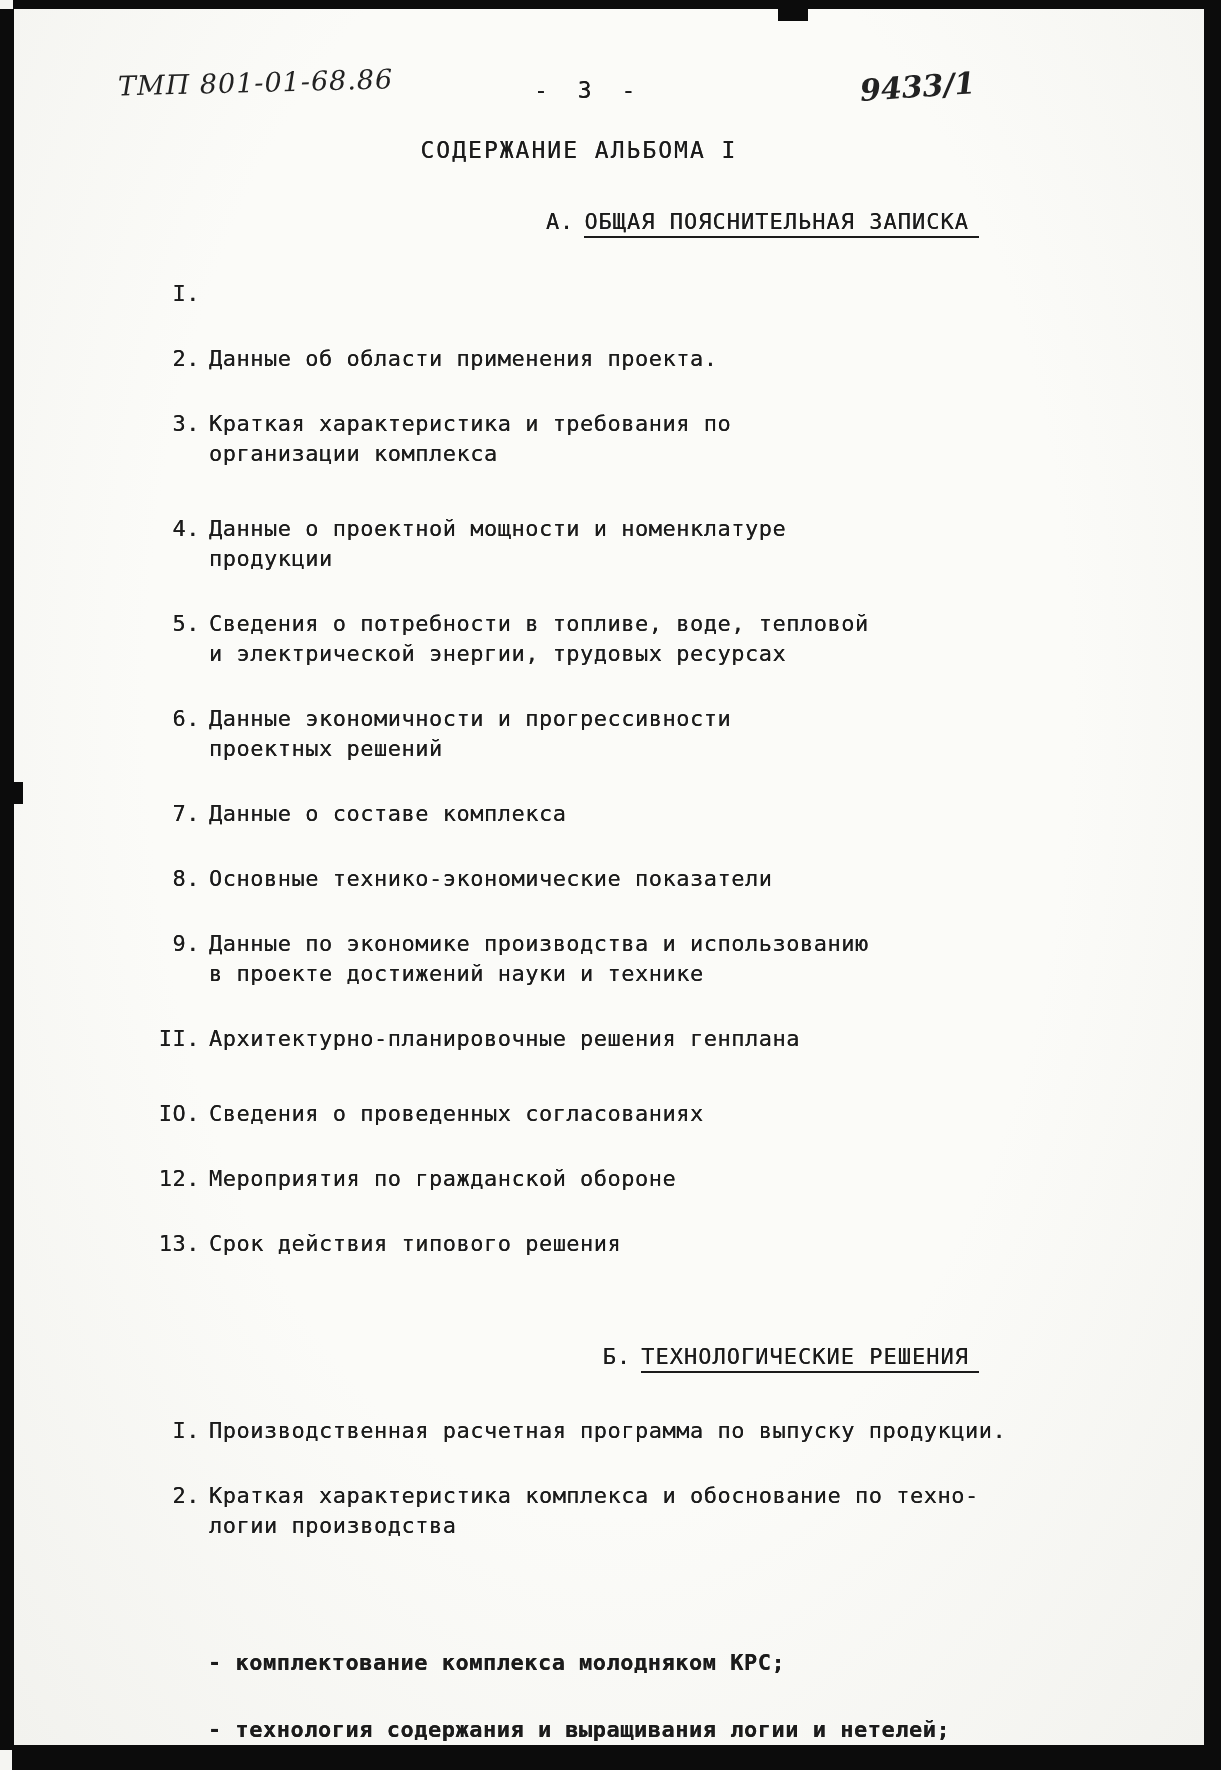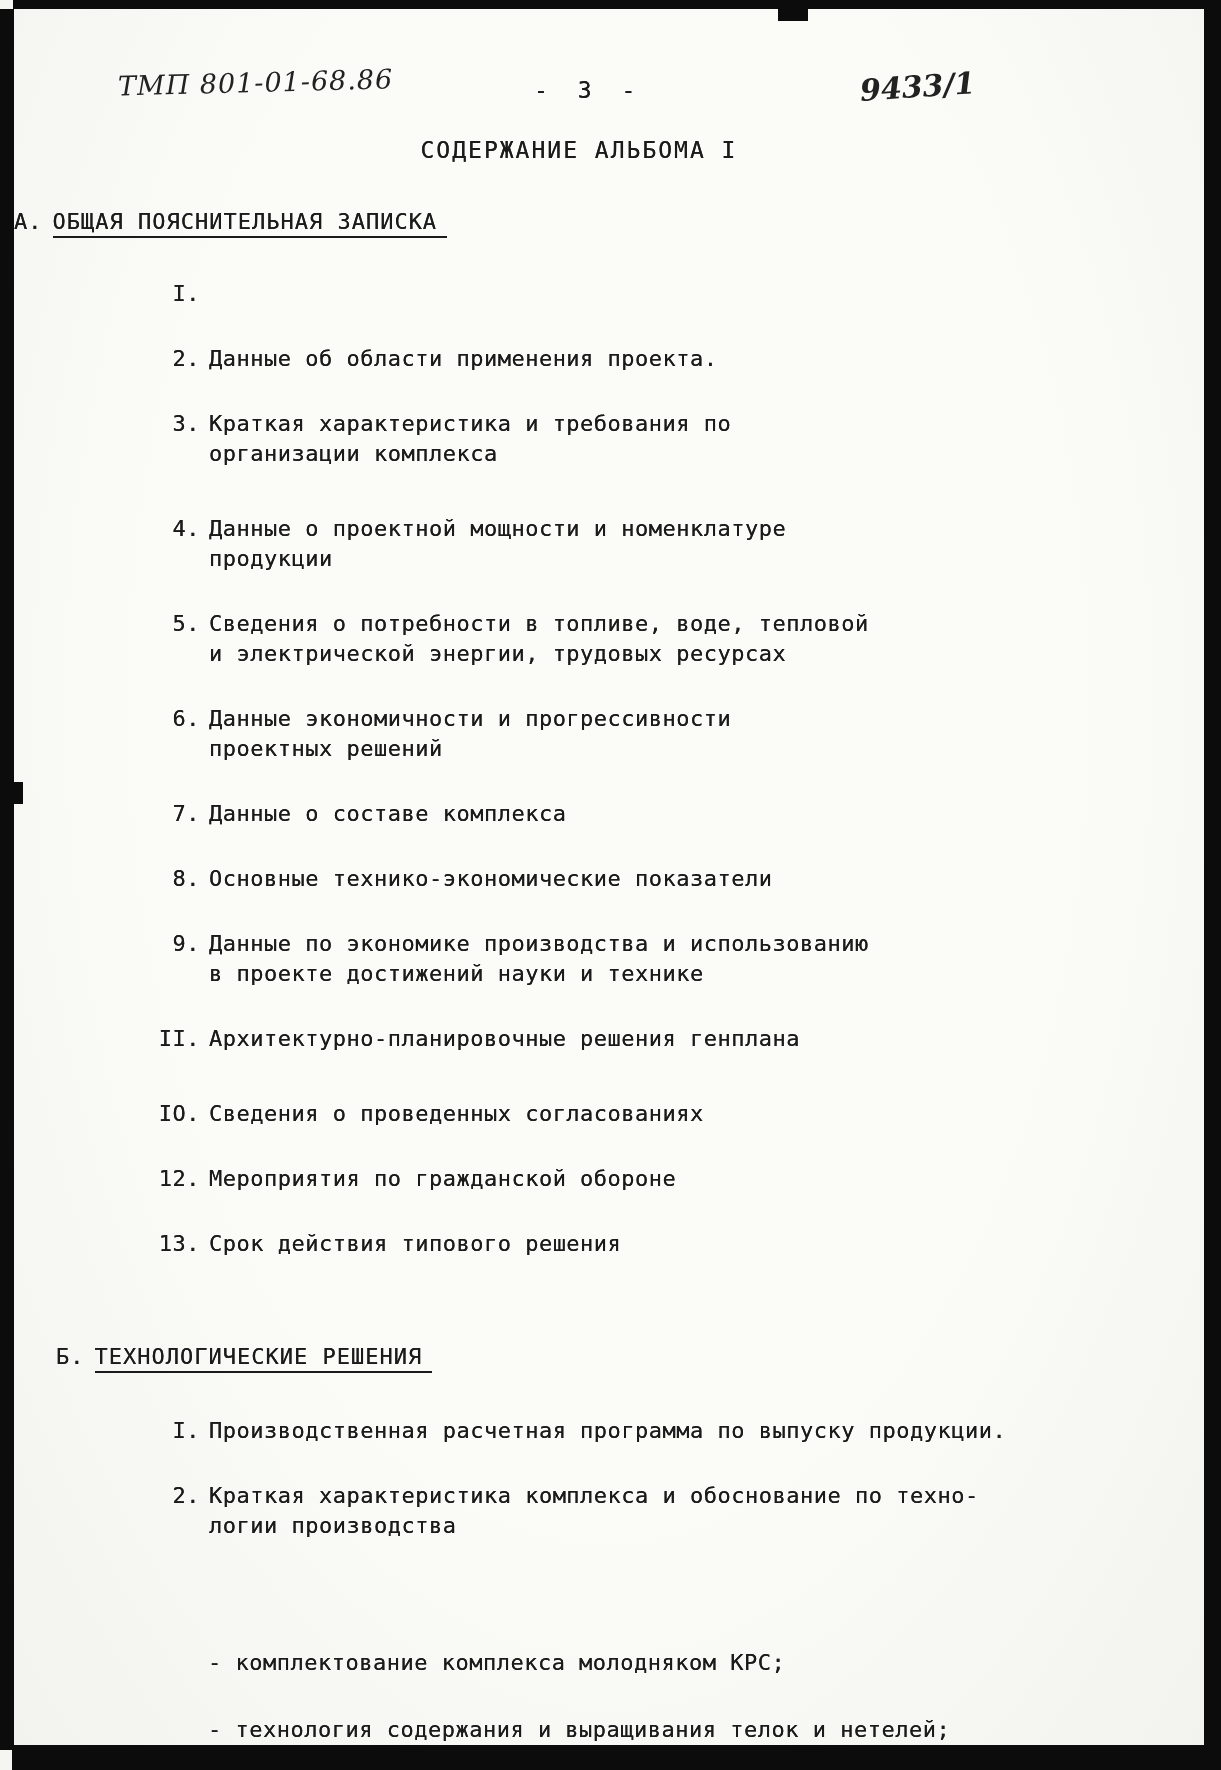--- a/index.html
+++ b/index.html
@@ -60,21 +60,21 @@
   }
 
   .title-row {
     text-align: center;
     padding-right: 60px;
     letter-spacing: 2px;
     font-size: 23px;
   }
 
   .section-heading {
-    text-align: left;
+    text-align: right;
     padding-right: 225px;
     font-size: 22px;
     letter-spacing: 1px;
   }
   .heading-a { margin-top: 12px; }
   .heading-b { margin-top: 18px; padding-left: 42px; }
   .sec-letter { margin-right: 10px; }
   .underlined {
     border-bottom: 2px solid #1b1b1b;
     padding-bottom: 2px;
@@ -87,21 +87,21 @@
   .item { display: flex; margin-bottom: 5px; }
   .item .num {
     flex: 0 0 50px;
     text-align: right;
     white-space: pre;
   }
   .item .txt { margin-left: 9px; max-width: 930px; }
   .item.sp { margin-top: 10px; }
 
   .sub-group { margin: 12px 0 11px 0; }
-  .sub { margin-left: 58px; margin-bottom: 7px; }
+  .sub { margin-left: 58px; margin-bottom: 7px; font-weight: bold; }
 </style>
 </head>
 <body>
 
 <div class="scan">
   <div class="paper">
 
     <div class="edge-tab-top"></div>
     <div class="edge-notch-left"></div>
 
@@ -144,21 +144,21 @@
       <span class="sec-letter">Б.</span><span class="underlined">ТЕХНОЛОГИЧЕСКИЕ РЕШЕНИЯ</span>
     </div>
 
     <div class="tw list list-b">
       <div class="item"><span class="num">I.</span><span class="txt">Производственная расчетная программа по выпуску продукции.</span></div>
       <div class="item"><span class="num">2.</span><span class="txt">Краткая характеристика комплекса и обоснование по техно-
 логии производства</span></div>
 
       <div class="sub-group">
         <div class="sub">- комплектование комплекса молодняком КРС;</div>
-        <div class="sub">- технология содержания и выращивания телок и нетелей;</div>
+        <div class="sub">- технология содержания и выращивания логии и нетелей;</div>
         
         
       </div>
 
       
 
       
 
       
       

